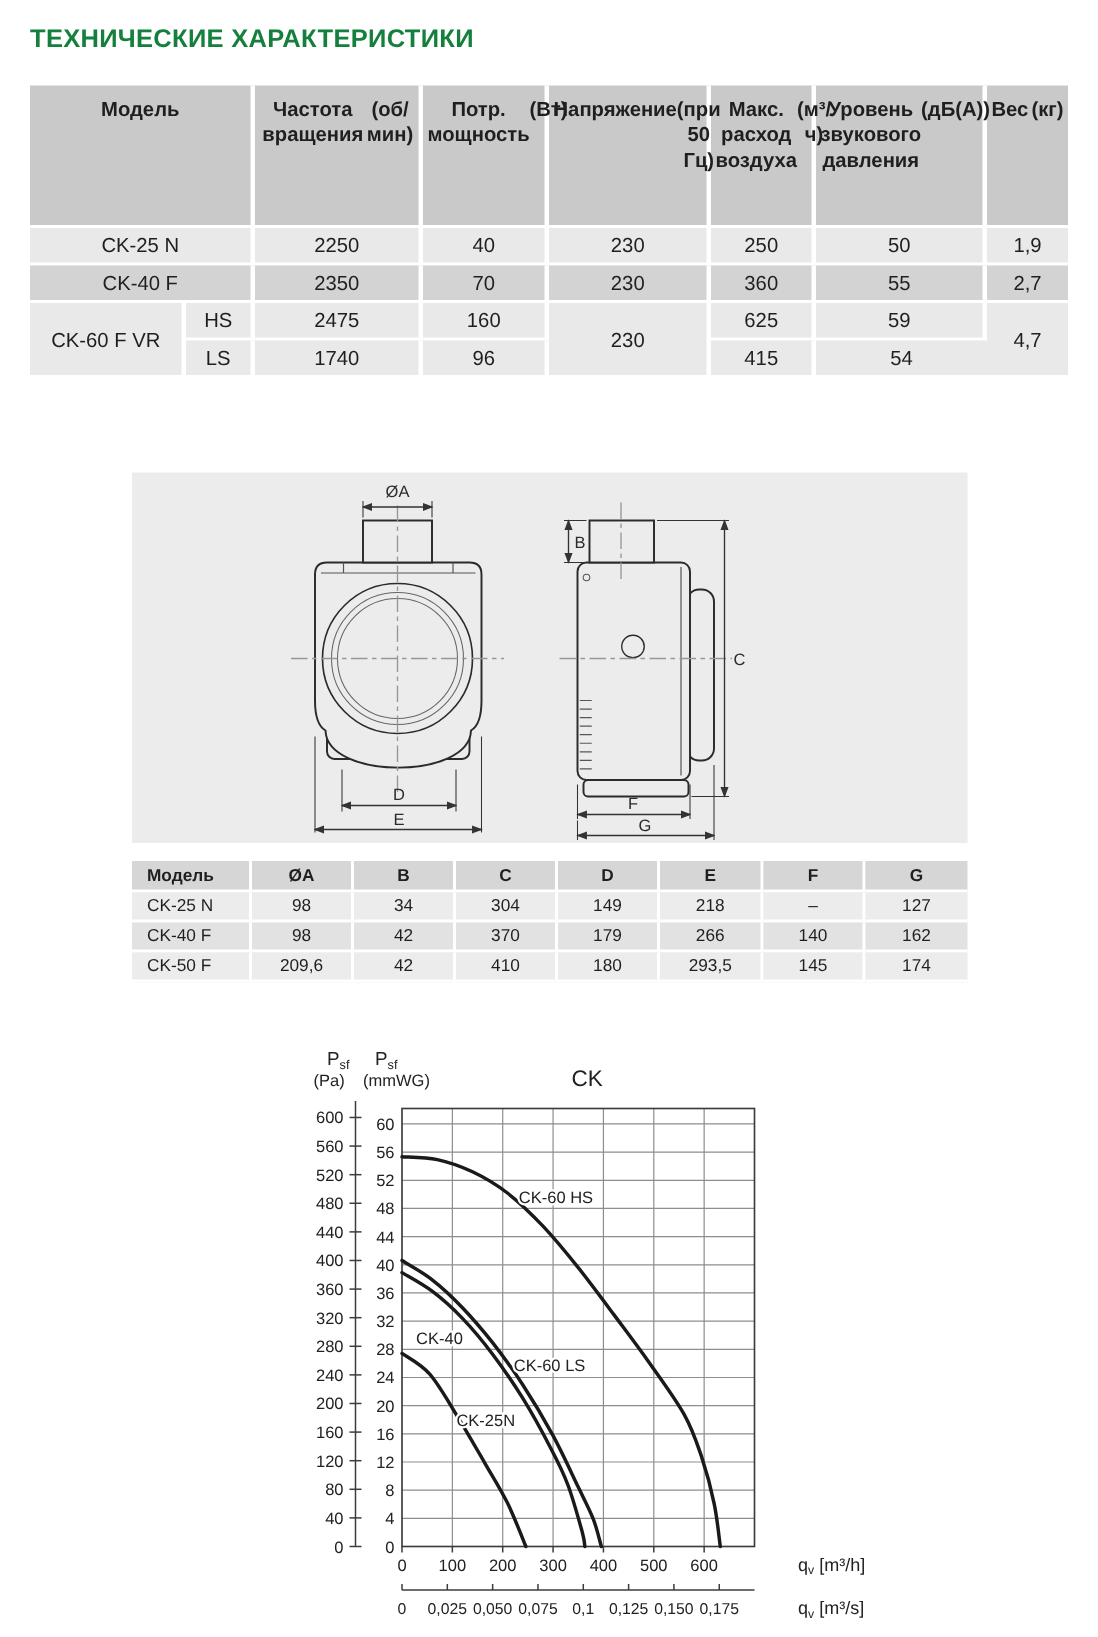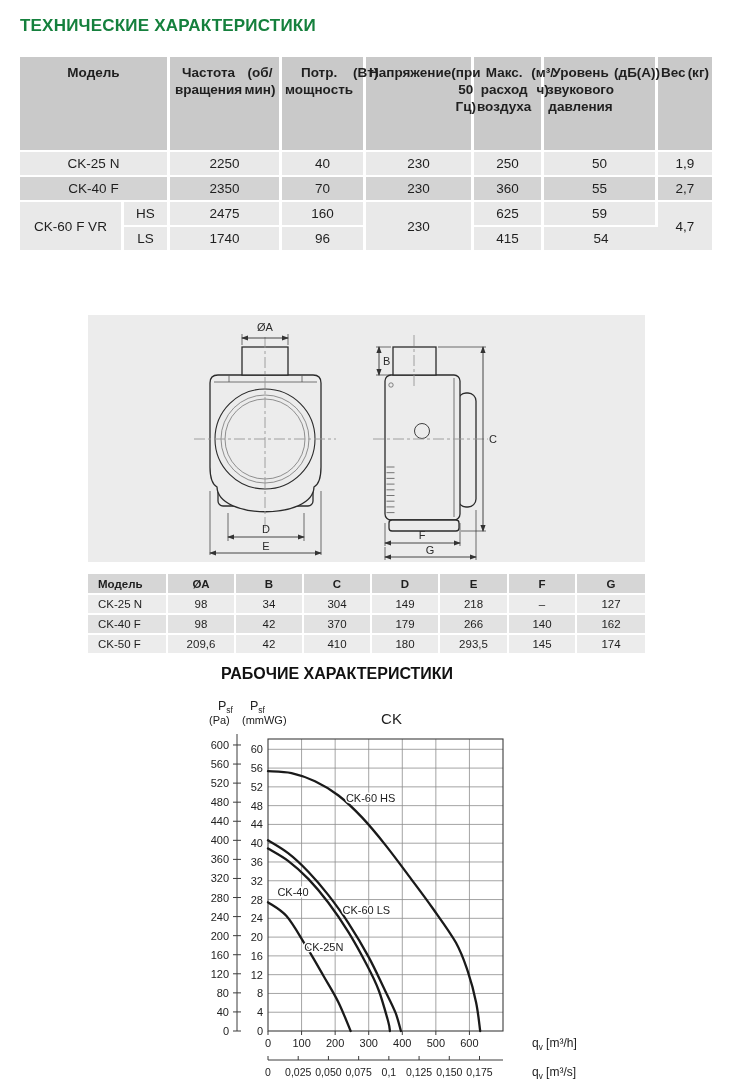--- a/index.html
+++ b/index.html
@@ -284,21 +284,20 @@
         <td>42</td>
         <td>410</td>
         <td>180</td>
         <td>293,5</td>
         <td>145</td>
         <td>174</td>
       </tr>
     </tbody>
   </table>
 
-  <div class="perf-title">РАБОЧИЕ ХАРАКТЕРИСТИКИ</div>
   <div class="chart-wrap">
     <svg id="perf-chart" width="470" height="396" viewBox="0 0 470 396">
         <line x1="109.57142857142857" y1="45" x2="109.57142857142857" y2="337" stroke="#8d8d8d" stroke-width="0.8"></line>
         <line x1="143.14285714285714" y1="45" x2="143.14285714285714" y2="337" stroke="#8d8d8d" stroke-width="0.8"></line>
         <line x1="176.71428571428572" y1="45" x2="176.71428571428572" y2="337" stroke="#8d8d8d" stroke-width="0.8"></line>
         <line x1="210.28571428571428" y1="45" x2="210.28571428571428" y2="337" stroke="#8d8d8d" stroke-width="0.8"></line>
         <line x1="243.85714285714286" y1="45" x2="243.85714285714286" y2="337" stroke="#8d8d8d" stroke-width="0.8"></line>
         <line x1="277.42857142857144" y1="45" x2="277.42857142857144" y2="337" stroke="#8d8d8d" stroke-width="0.8"></line>
         <line x1="76" y1="55.299999999999955" x2="311" y2="55.299999999999955" stroke="#8d8d8d" stroke-width="0.8"></line>
         <line x1="76" y1="74.07999999999998" x2="311" y2="74.07999999999998" stroke="#8d8d8d" stroke-width="0.8"></line>

